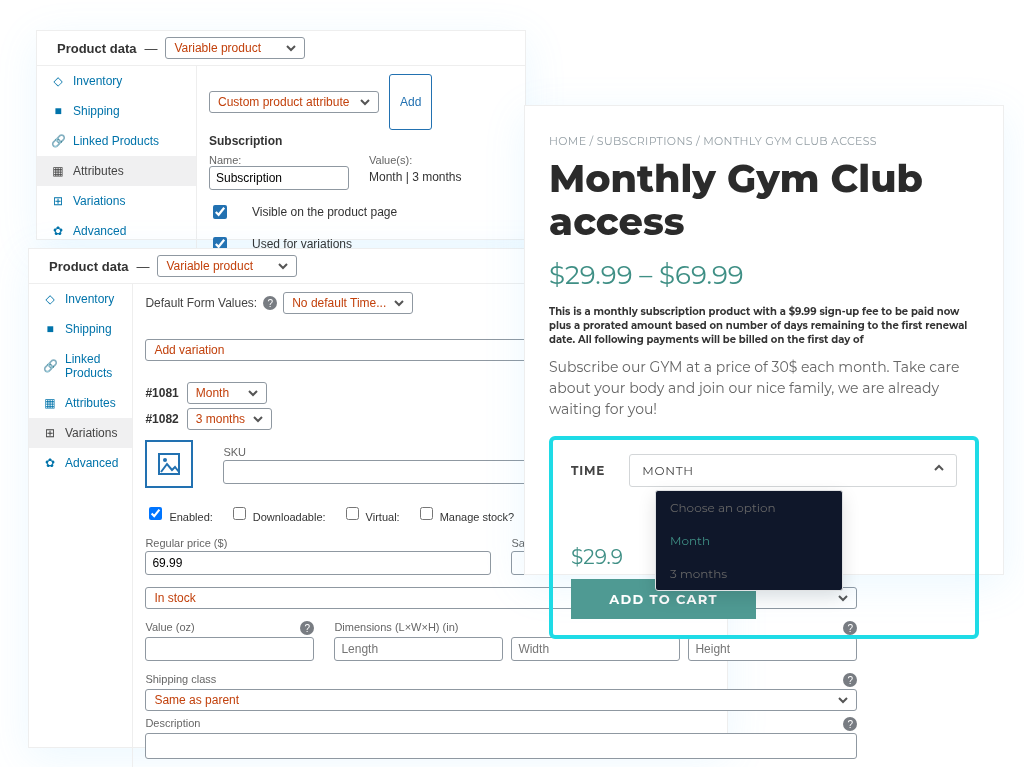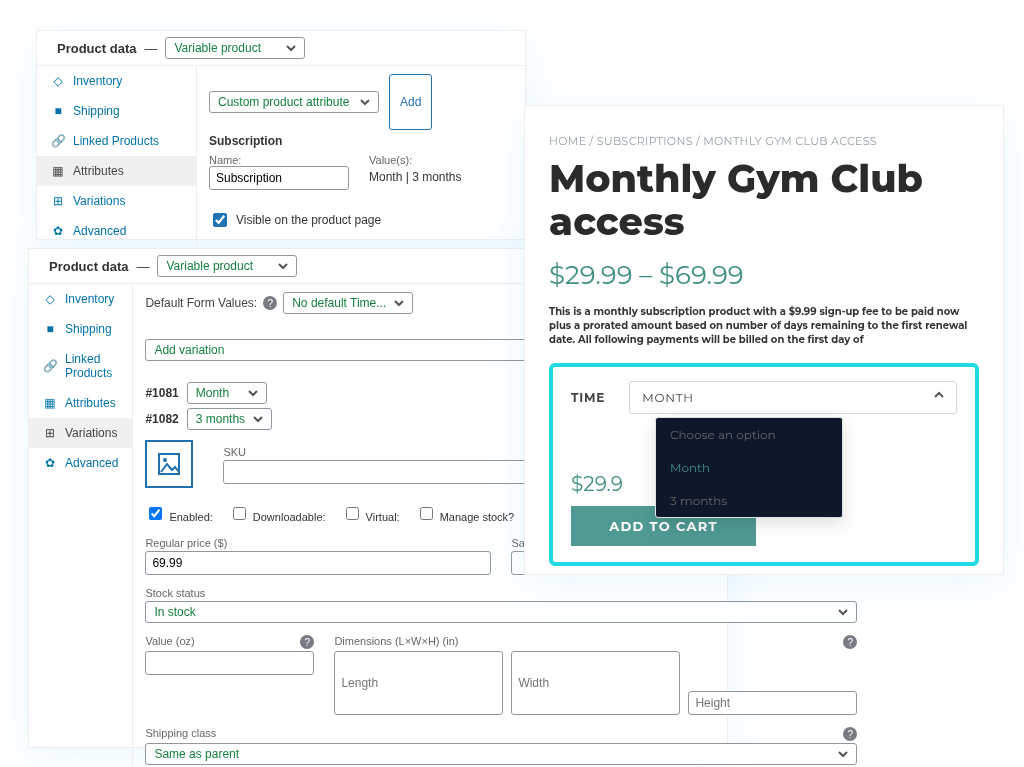--- a/index.html
+++ b/index.html
@@ -3,33 +3,33 @@
 <meta charset="utf-8">
 <style>
   html,body{margin:0;padding:0;width:1024px;height:767px;font-family:-apple-system,BlinkMacSystemFont,"Segoe UI",Arial,sans-serif;font-size:13px;color:#333;background:#fff;overflow:hidden;position:relative}
   *{box-sizing:border-box}
   .panel{position:absolute;background:#fff;border:1px solid #eee;box-shadow:0 10px 40px rgba(100,200,255,.12)}
 
   
   #pA{left:36px;top:30px;width:490px;height:210px}
   .pd-head{padding:6px 20px 6px 20px;font-size:13px;color:#333;display:flex;align-items:center;gap:8px}
   .pd-head b{font-weight:700}
-  .sel{display:inline-flex;align-items:center;justify-content:space-between;background:#fff;border:1px solid #8f98a1;border-radius:3px;padding:3px 8px;font-size:12px;color:#15803d;min-width:140px}
+  .sel{display:inline-flex;align-items:center;justify-content:space-between;background:#fff;border:1px solid #8f98a1;border-radius:3px;padding:3px 8px;font-size:12px;color:#c2410c;min-width:140px}
   .sel .chev{margin-left:8px}
   .pd-body{display:flex;border-top:1px solid #eee}
   .nav{width:160px;border-right:1px solid #eee;font-size:12px;color:#0073aa}
   .nav .item{display:flex;align-items:center;gap:8px;padding:8px 14px;cursor:pointer}
   .nav .item.active{background:#f0f0f1;color:#444}
   .nav .ic{width:14px;text-align:center;font-size:12px}
   .formA{flex:1;padding:8px 12px;font-size:12px}
   .rowA{display:flex;gap:10px;align-items:center;margin-bottom:0}
   .btn-out{border:1px solid #2271b1;color:#2271b1;background:#fff;border-radius:3px;padding:20px 10px;font-size:12px}
   .subhead{font-weight:700;font-size:12px;margin:4px 0 6px}
   .tinp{border:1px solid #8f98a1;border-radius:3px;padding:4px 6px;font-size:12px}
-  .ck{display:inline-flex;align-items:center;gap:6px;margin-top:20px;font-size:12px;color:#333}
+  .ck{display:inline-flex;align-items:center;gap:22px;margin-top:12px;font-size:12px;color:#333}
   .ck input{width:14px;height:14px;accent-color:#2271b1}
   .lblab{font-size:11px;color:#666}
 
   
   #pB{left:28px;top:248px;width:700px;height:500px}
   #pB .nav{width:170px}
   .formB{flex:1;padding:8px 12px;font-size:12px}
   .dfv{display:flex;align-items:center;gap:6px;margin-bottom:8px;font-size:12px;color:#444}
   .dfv .q{display:inline-flex;width:14px;height:14px;border-radius:50%;background:#787c82;color:#fff;align-items:center;justify-content:center;font-size:10px}
   .varrow{display:flex;align-items:center;gap:8px;margin:4px 0;font-size:12px}
@@ -260,21 +260,20 @@
         <div class="fstack" style="flex:1">
           <div class="lab">
               <span>Sale price ($)</span> 
               <span class="link">Schedule</span>
             </div>
           <input class="tinp" style="">
         </div>
       </div>
 
       <div class="fstack">
-        <div class="lab">Stock status</div>
         <span class="sel" style="width:100%">
           <span>In stock</span>
             <svg class="chev">
               <path d="M1 3l4 4 4-4"></path>
             </svg>
         </span>
       </div>
 
       <div style="display:flex;gap:20px">
         <div class="fstack" style="flex:1">
@@ -285,21 +284,21 @@
           <input class="tinp" style="">
         </div>
         <div class="fstack" style="flex:1.4">
           <div class="lab">
               <span>Dimensions (L×W×H) (in)</span>
               <span class="helpq">?</span>
             </div>
           <div class="row3">
             <input class="tinp" style="flex: 1 1 0%;" placeholder="Length">
             <input class="tinp" style="flex: 1 1 0%;" placeholder="Width">
-            <input class="tinp" style="flex: 1 1 0%; margin-top: 40px;" placeholder="Height">
+            <input class="tinp" style="flex: 1 1 0%;" placeholder="Height">
           </div>
         </div>
       </div>
 
       <div class="fstack">
         <div class="lab">
             <span>Shipping class</span>
             <span class="helpq">?</span>
           </div>
         <span class="sel" style="width:100%">
@@ -321,20 +320,21 @@
   </div>
 </div>
 
 <div id="pC" class="panel">
   <div class="bc">
     <span>HOME</span><span> / </span><span>SUBSCRIPTIONS</span><span> / </span><span>MONTHLY GYM CLUB ACCESS</span>
   </div>
   <h1>Monthly Gym Club access</h1>
   <div class="price">$29.99 – $69.99</div>
   <div class="fine">This is a monthly subscription product with a $9.99 sign-up fee to be paid now plus a prorated amount based on number of days remaining to the first renewal date. All following payments will be billed on the first day of</div>
+  <div class="body">Subscribe our GYM at a price of 30$ each month. Take care about your body and join our nice family, we are already waiting for you!</div>
 
   <div class="optbox">
     <div class="ttl">
       <span class="lbl">TIME</span>
       <span class="ttlsel">
         <span>MONTH</span>
         <svg class="chev">
             <path d="M1 7l4-4 4 4"></path>
           </svg>
       </span>

